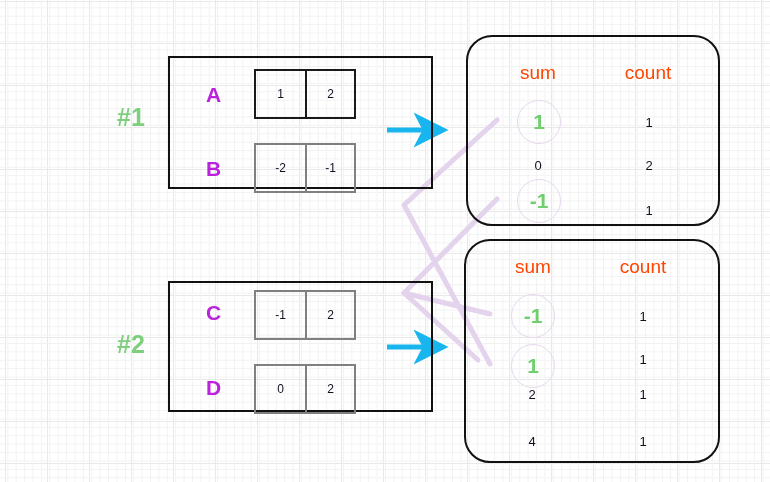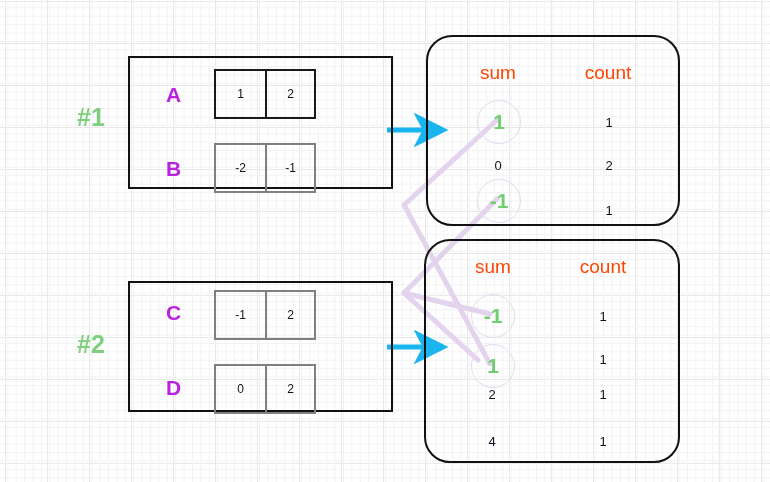--- a/index.html
+++ b/index.html
@@ -14,21 +14,21 @@
     width:770px;height:482px;
     background-color:#ffffff;
     background-image:
       linear-gradient(to right, #f2f2f2 1px, transparent 1px),
       linear-gradient(to bottom, #f2f2f2 1px, transparent 1px),
       linear-gradient(to right, #e8e8e8 1px, transparent 1px),
       linear-gradient(to bottom, #e8e8e8 1px, transparent 1px);
     background-size:8.4px 8.4px, 8.4px 8.4px, 42px 42px, 42px 42px;
     background-position:-1px -1px, -1px -1px, 5px 1px, 5px 1px;
   }
-  .abs{position:absolute;}
+  .abs{position:absolute;margin-left:40px;}
 
   
   .grp-label{
     font-size:25px;font-weight:bold;
     color:#7ed07e;
     letter-spacing:0px;
     line-height:1;
     white-space:nowrap;
   }
 

